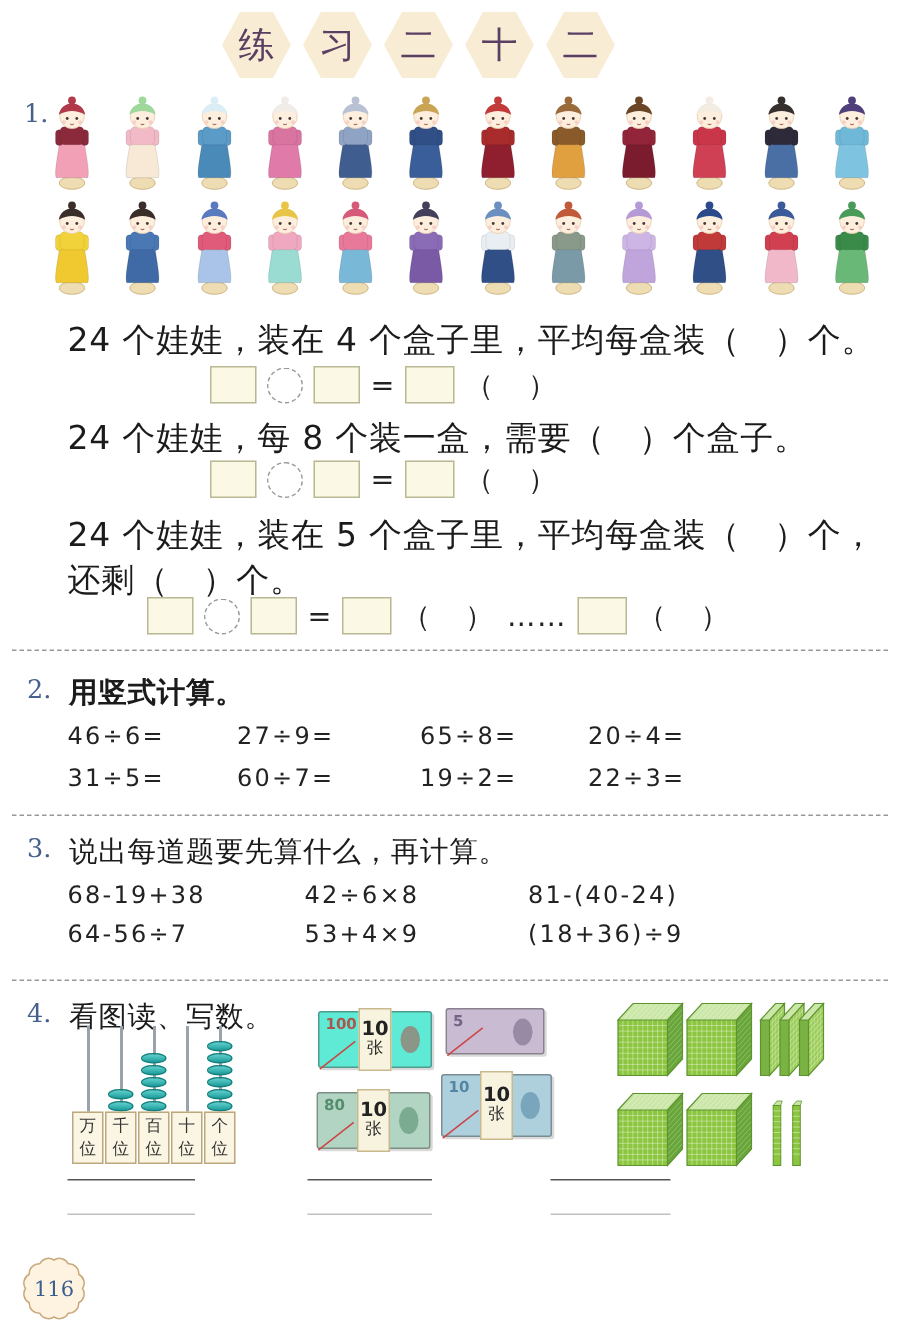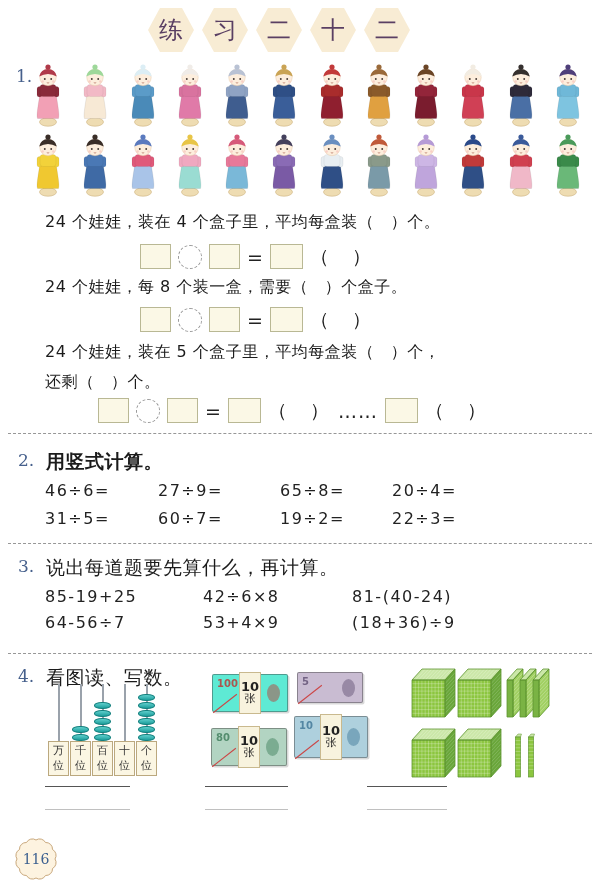--- a/index.html
+++ b/index.html
@@ -22,21 +22,21 @@
   .p2title{left:46px;top:449px;font-weight:bold;}
   .p3title{left:46px;top:555px;}
   .p4title{left:46px;top:665px;}
 
   
   .dollrow{position:absolute;left:28px;width:560px;height:70px;display:flex;justify-content:space-between;}
   #dollrow0{top:60px;} #dollrow1{top:130px;}
   .doll{width:40px;height:68px;}
 
   
-  .qtext{position:absolute;font-size:16px;color:#1b1b1b;letter-spacing:0.5px;white-space:nowrap;}
+  .qtext{position:absolute;font-size:22px;color:#1b1b1b;letter-spacing:0.5px;white-space:nowrap;}
   .q1{left:45px;top:212px;} .q2{left:45px;top:277px;}
   .q3a{left:45px;top:342px;} .q3b{left:45px;top:372px;}
 
   
   .eq{position:absolute;display:flex;align-items:center;gap:7px;height:27px;}
   #eq0{left:140px;top:243px;} #eq1{left:140px;top:306px;} #eq2{left:98px;top:397px;}
   .ebox{width:31px;height:25px;background:#fbf8e6;border:1px solid #b9b894;box-sizing:border-box;}
   .rbox{width:33px;}
   .ecirc{width:24px;height:24px;border:1.2px dashed #9a9a9a;border-radius:50%;box-sizing:border-box;}
   .esign{font-size:19px;color:#222;}
@@ -520,21 +520,21 @@
       <div class="mitem">31÷5=</div>
       <div class="mitem">60÷7=</div>
       <div class="mitem">19÷2=</div>
       <div class="mitem">22÷3=</div>
     </div>
 
   <div class="divider d2"></div>
   <div class="pnum p3num">3.</div>
   <div class="ptitle p3title">说出每道题要先算什么，再计算。</div>
   <div class="mgrid" id="p3grid">
-      <div class="mitem">85-19+25</div>
+      <div class="mitem">68-19+38</div>
       <div class="mitem">42÷6×8</div>
       <div class="mitem">81-(40-24)</div>
       <div class="mitem">64-56÷7</div>
       <div class="mitem">53+4×9</div>
       <div class="mitem">(18+36)÷9</div>
     </div>
 
   <div class="divider d3"></div>
   <div class="pnum p4num">4.</div>
   <div class="ptitle p4title">看图读、写数。</div>

